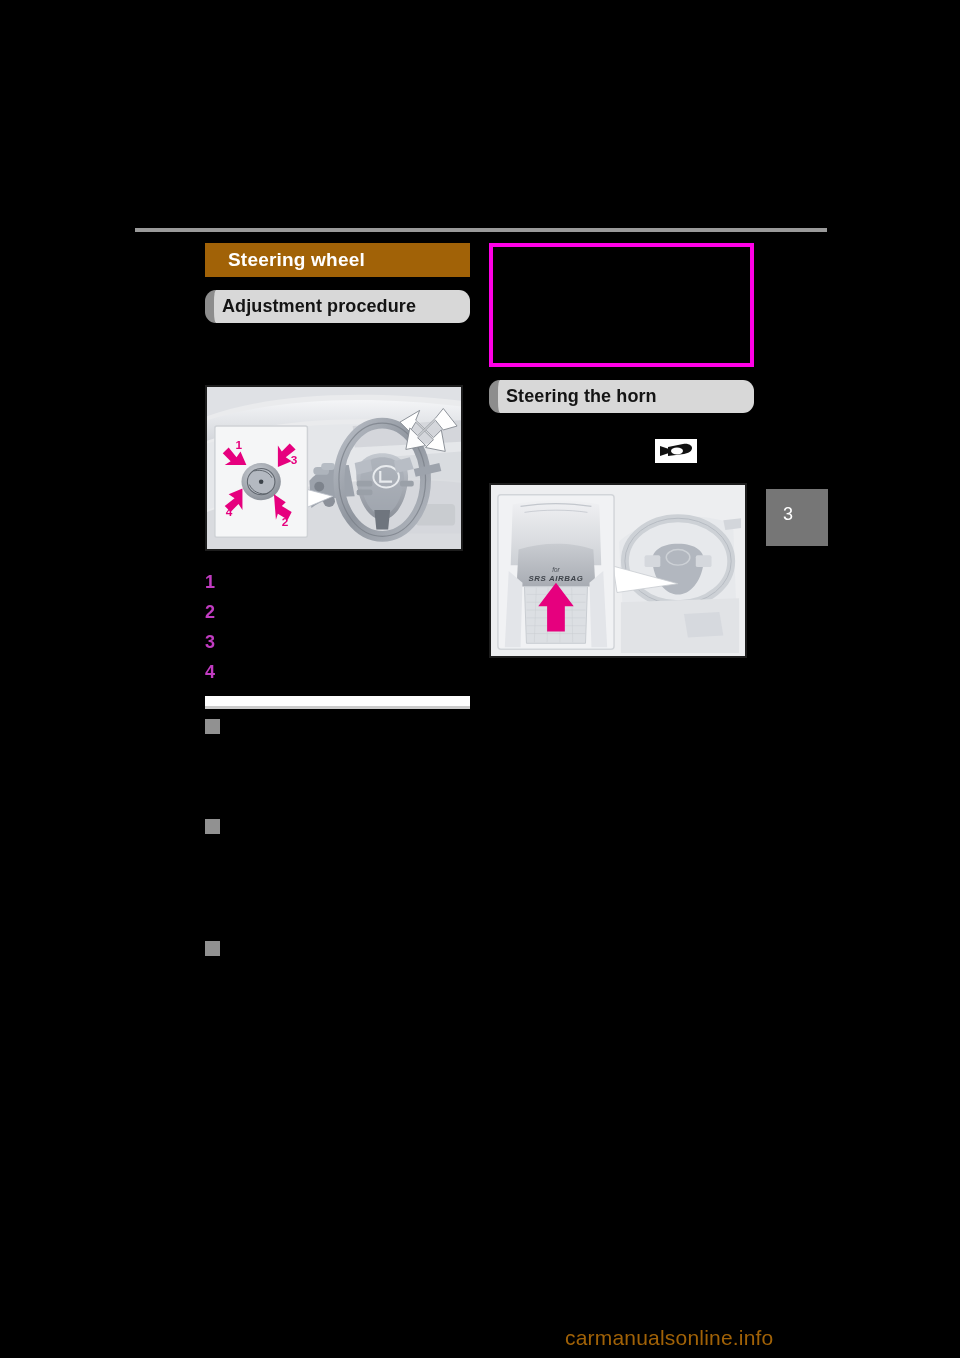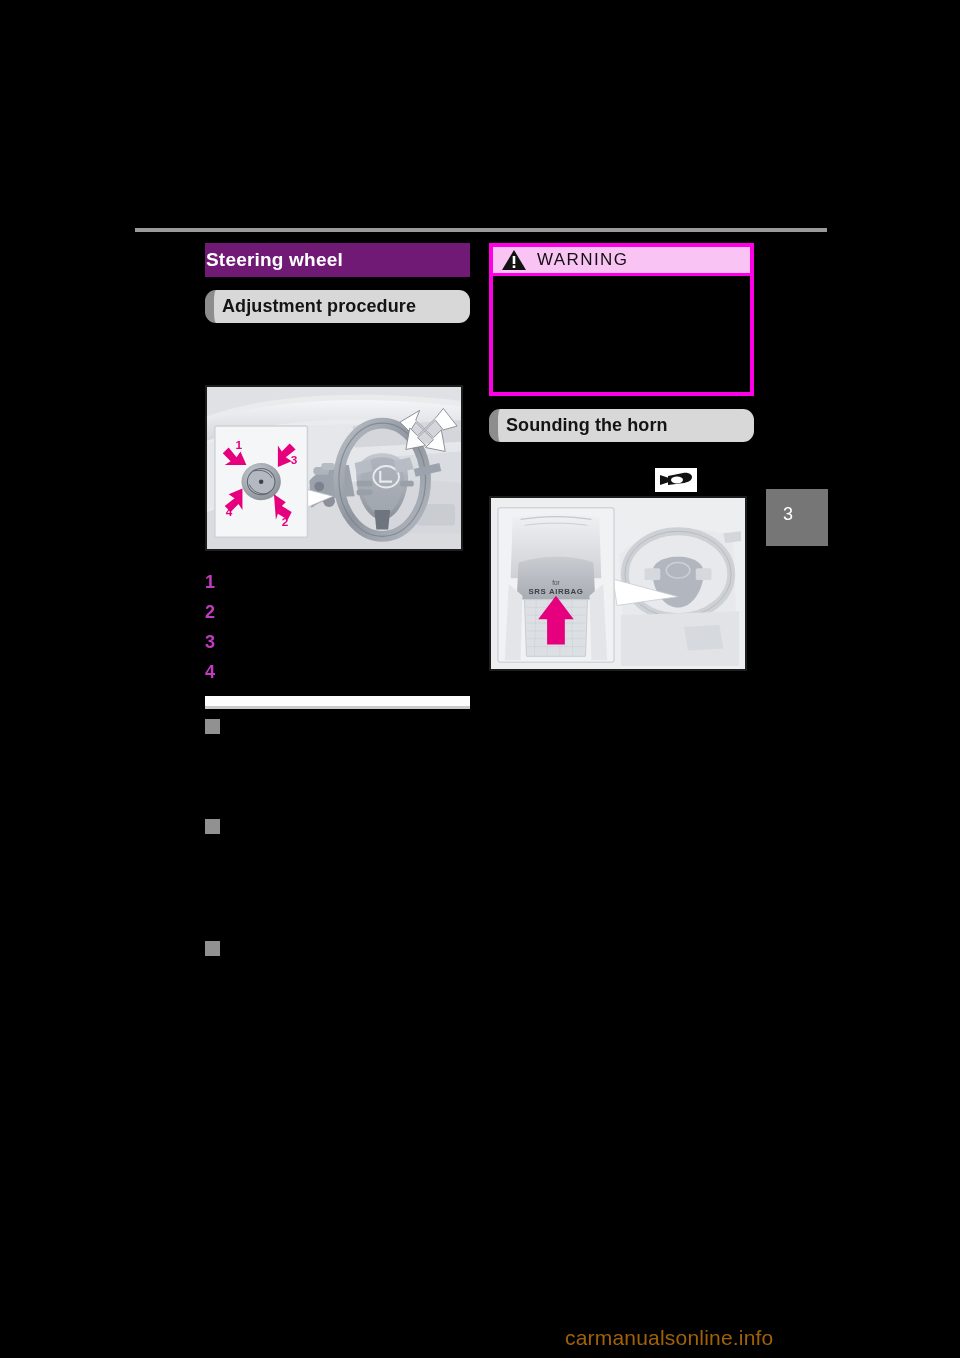--- a/index.html
+++ b/index.html
@@ -20,24 +20,24 @@
     width: 692px; height: 4px;
     background: #9a9a9a;
   }
 
   
   .col-left  { position: absolute; left: 205px; top: 243px; width: 265px; }
   .col-right { position: absolute; left: 489px; top: 243px; width: 265px; }
 
   
   .h1-bar {
-    background: #701a75;
+    background: #a16207;
     height: 34px;
     display: flex; align-items: center;
-    padding-left: 1px;
+    padding-left: 23px;
   }
   .h1-bar .t {
     color: #ffffff;
     font-size: 19px;
     font-weight: bold;
     letter-spacing: 0.2px;
   }
 
   .h2-bar {
     margin-top: 13px;
@@ -139,25 +139,25 @@
   }
   .horn-chip {
     background: #ffffff;
     width: 42px; height: 24px;
     display: flex; align-items: center; justify-content: center;
   }
   .horn-chip svg { display: block; }
 
   
   .fig2 {
-    margin-top: 4px;
+    margin-top: 20px;
     width: 258px; height: 175px;
     border: 2px solid #1d1d1d;
     background: #eceef0;
-    position: relative; overflow: hidden;
+    position: relative; overflow: hidden; font-style: italic;
   }
   .fig2 svg { display: block; width: 100%; height: 100%; }
 
   
   .thumb-tab {
     position: absolute;
     left: 766px; top: 489px;
     width: 62px; height: 57px;
     background: #767676;
   }
@@ -328,35 +328,27 @@
     <div class="sq-head">
       <span class="sq"></span>
       <span class="sq-title"></span>
     </div>
     <div class="body-block-3"></div>
   </div>
 
   <div class="col-right">
 
     <div class="warn">
-      <div class="warn-head">
-        <svg class="warn-tri" viewBox="0 0 26 22" aria-hidden="true">
-          <path d="M13,1 L25,21 L1,21 Z" fill="#111111"></path>
-          <rect x="11.7" y="7" width="2.6" height="8" fill="#ffffff"></rect>
-          <rect x="11.7" y="16.4" width="2.6" height="2.6" fill="#ffffff"></rect>
-        </svg>
-        <span class="warn-label">WARNING</span>
-      </div>
       <div class="warn-body">
         <span class="warn-bullet"></span>
       </div>
     </div>
 
     <div class="h2-bar">
-      <span class="t">Sounding the horn</span>
+      <span class="t">Steering the horn</span>
     </div>
 
     <div class="horn-row">
       <span class="horn-chip">
         <svg width="34" height="17" viewBox="0 0 34 17" aria-hidden="true">
           <path d="M1,3 L1,13 L10,10 L10,6 Z" fill="#111111"></path>
           <path d="M9,4 L24,1 C30,0 33,3 33,5 C33,8 30,10 25,11 L9,13 Z" fill="#111111"></path>
           <ellipse cx="18" cy="8" rx="6" ry="3.4" fill="#ffffff"></ellipse>
         </svg>
       </span>

